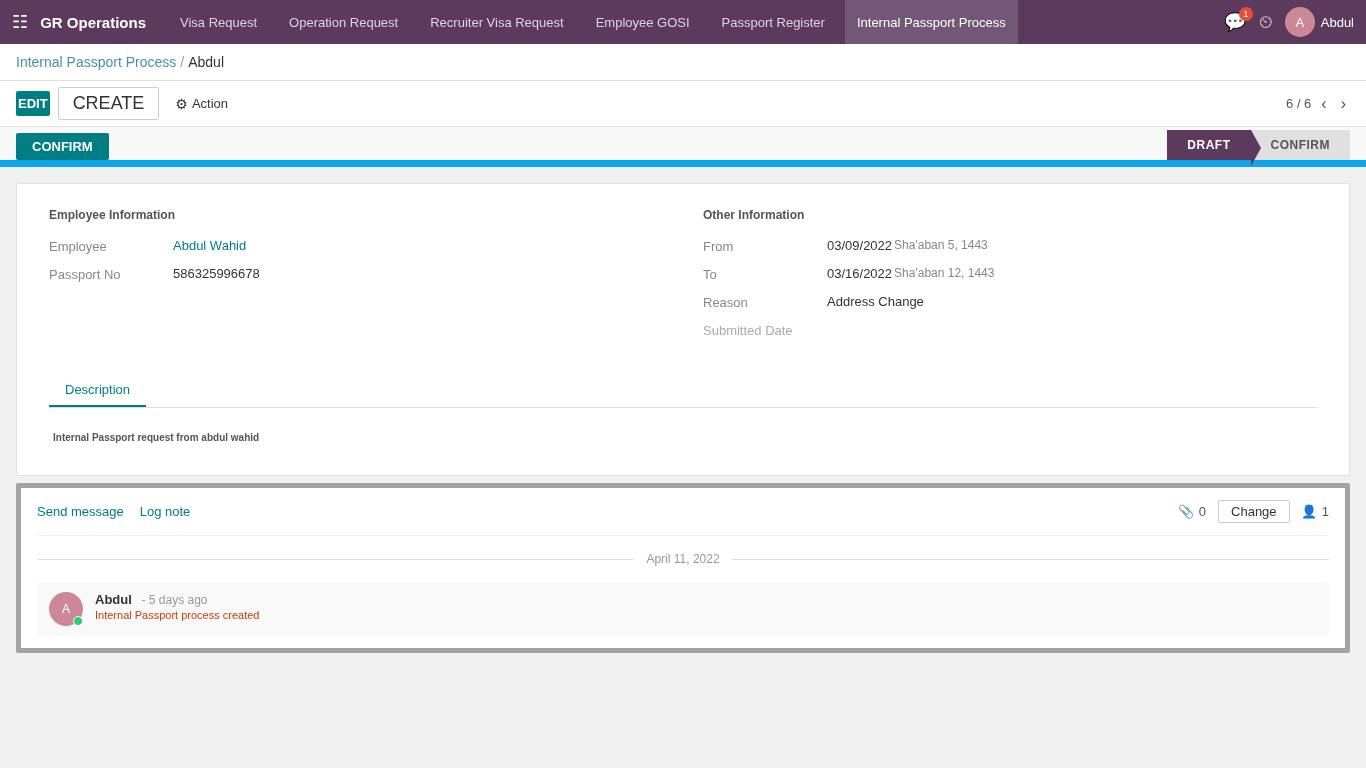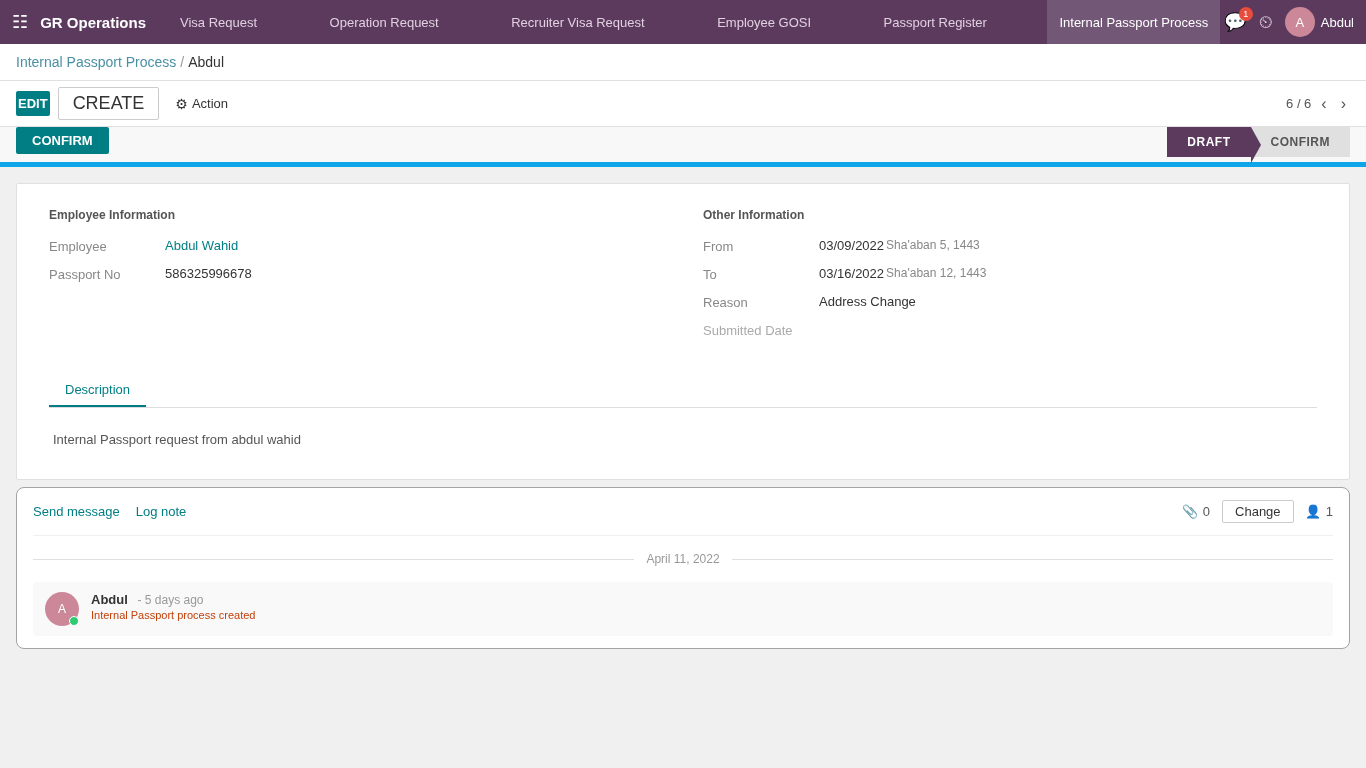--- a/index.html
+++ b/index.html
@@ -21,23 +21,22 @@
       cursor: pointer;
     }
     .topnav-brand {
       font-weight: bold;
       font-size: 15px;
       margin-right: 18px;
       white-space: nowrap;
     }
     .topnav-links {
       display: flex;
-      gap: 16px;
+      gap: 8px;
       flex: 1;
-      justify-content: space-between;
     }
     .topnav-link {
       color: #e0d0e0;
       padding: 0 12px;
       height: 44px;
       display: flex;
       align-items: center;
       cursor: pointer;
       font-size: 13px;
       white-space: nowrap;
@@ -159,23 +158,23 @@
     .pager-arrow {
       cursor: pointer;
       color: #555;
       font-size: 16px;
       padding: 0 4px;
     }
 
     
     .workflow-bar {
       background: #f8f8f8;
-      border-bottom: 5px solid #0ea5e9;
-      display: flex;
-      align-items: flex-start;
+      border-bottom: 7px solid #0ea5e9;
+      display: flex;
+      align-items: flex-end;
       justify-content: space-between;
       padding: 0 16px;
       height: 40px;
     }
     .workflow-left {
       display: flex;
       align-items: center;
     }
     .btn-confirm-left {
       background: #017e84;
@@ -246,21 +245,21 @@
       font-size: 12px;
       font-weight: 600;
       color: #555;
       margin-bottom: 16px;
       text-transform: none;
     }
     .form-row {
       display: flex;
       align-items: flex-start;
       margin-bottom: 12px;
-      gap: 16px;
+      gap: 24px;
     }
     .form-label {
       color: #888;
       font-size: 13px;
       min-width: 100px;
       padding-top: 1px;
     }
     .form-value {
       color: #333;
       font-size: 13px;
@@ -292,29 +291,30 @@
       border-bottom: 2px solid transparent;
       color: #555;
     }
     .tab-item.active {
       border-bottom: 2px solid #017e84;
       color: #017e84;
       font-weight: 500;
     }
     .tab-content {
       padding: 8px 4px;
-      font-size: 13px;
-      color: #555;
+      font-size: 10px;
+      color: #555;
+      font-weight: bold;
     }
 
     
     .chatter {
       background: #fff;
-      border: 1px solid #a3a3a3;
-      border-radius: 8px;
+      border: 5px solid #a3a3a3;
+      border-radius: 2px;
       padding: 12px 16px;
     }
     .chatter-actions {
       display: flex;
       align-items: center;
       gap: 16px;
       padding-bottom: 12px;
       border-bottom: 1px solid #f0f0f0;
     }
     .chatter-btn {

